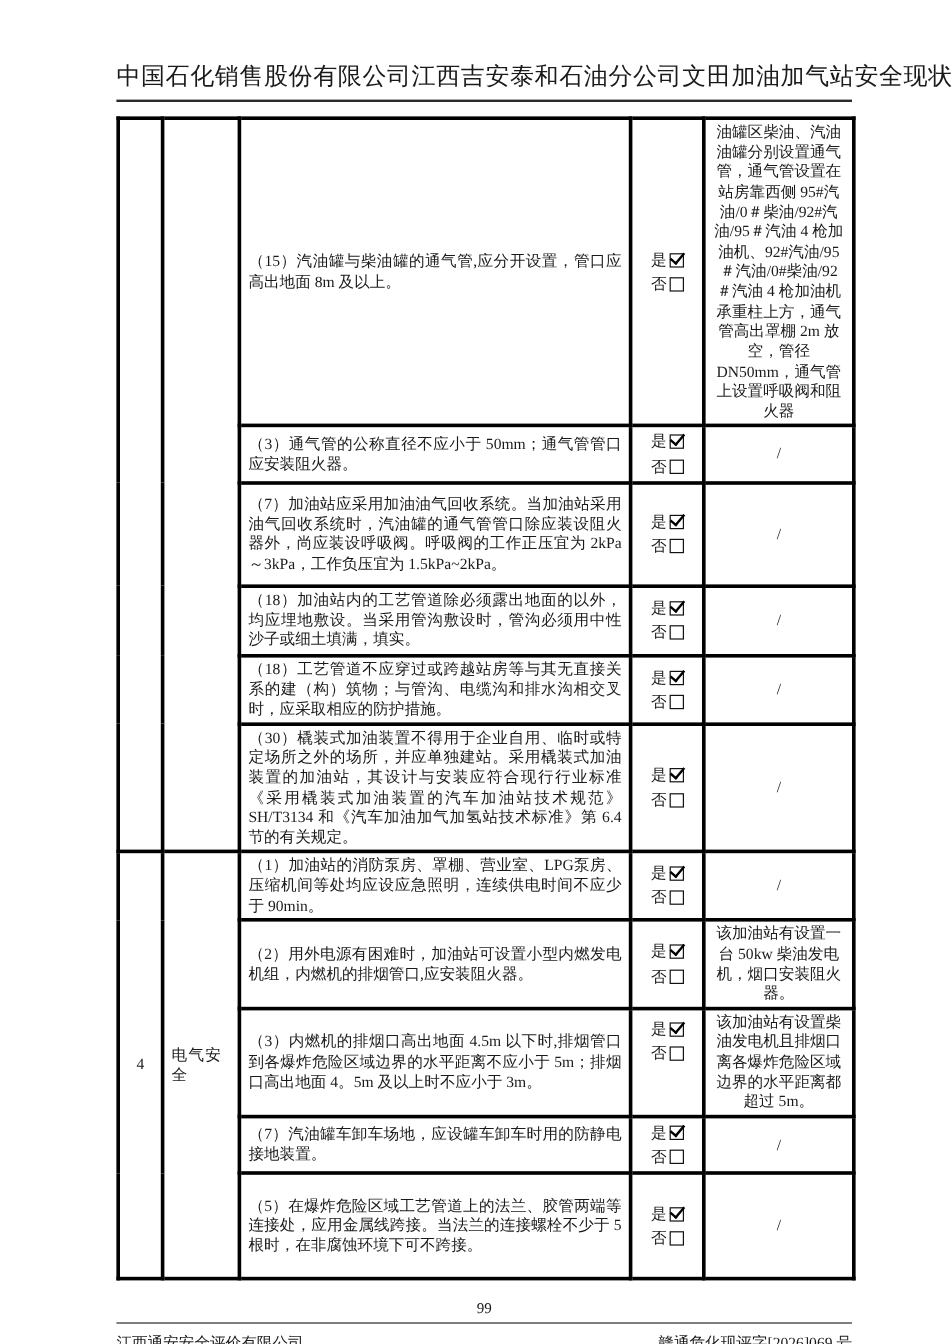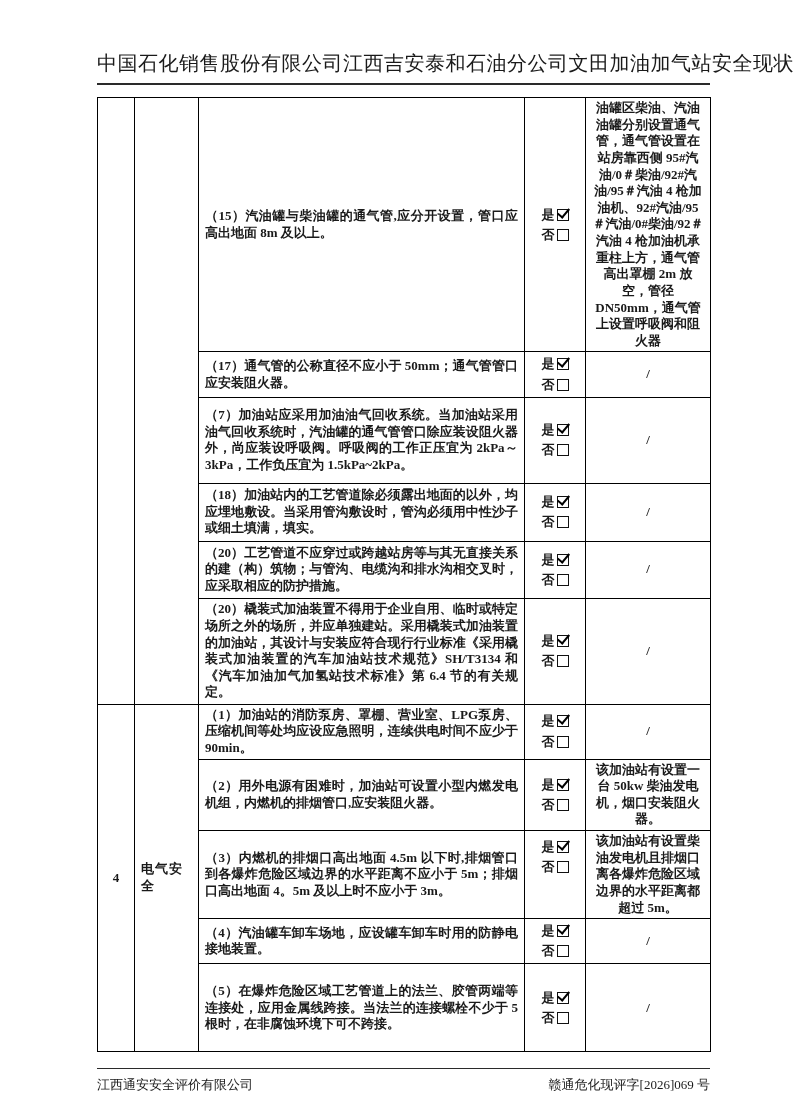--- a/index.html
+++ b/index.html
@@ -28,25 +28,24 @@
     border-bottom:2px solid #2a2a2a;
   }
   table.chk{
     margin-top:12px;
     border-collapse:collapse;
     table-layout:fixed;
     width:613px;
     font-size:13px;
   }
   table.chk td{
-    border:1px solid #000000;
+    border:3px solid #000000;
     padding:2px 6px;
     vertical-align:middle;
     line-height:1.28;
-    font-weight:bold;
   }
   td.c-seq{ text-align:center; padding:2px 1px;}
   td.c-cat{ text-align:left; padding:2px 2px; letter-spacing:1px;}
   td.c-item{ text-align:justify; padding:3px 8px 3px 9px;}
   td.c-ans{ text-align:center; padding:2px 2px;}
   td.c-remark{ text-align:center; padding:3px 5px; line-height:1.38;}
   .ans-line{ white-space:nowrap; line-height:1.55;}
   .cb{
     display:inline-block;
     width:12px;height:12px;
@@ -105,21 +104,21 @@
         <td class="c-cat" rowspan="6"></td>
         <td class="c-item">（15）汽油罐与柴油罐的通气管,应分开设置，管口应高出地面 8m 及以上。</td>
         <td class="c-ans">
           <div class="ans-line"><span>是</span><span class="cb checked"></span></div>
           <div class="ans-line"><span>否</span><span class="cb"></span></div>
         </td>
         <td class="c-remark">油罐区柴油、汽油油罐分别设置通气管，通气管设置在站房靠西侧 95#汽油/0＃柴油/92#汽油/95＃汽油 4 枪加油机、92#汽油/95＃汽油/0#柴油/92＃汽油 4 枪加油机承重柱上方，通气管高出罩棚 2m 放空，管径 DN50mm，通气管上设置呼吸阀和阻火器</td>
       </tr>
 
       <tr style="height:41px">
-        <td class="c-item">（17）通气管的公称直径不应小于 50mm；通气管管口应安装阻火器。</td>
+        <td class="c-item">（3）通气管的公称直径不应小于 50mm；通气管管口应安装阻火器。</td>
         <td class="c-ans">
           <div class="ans-line"><span>是</span><span class="cb checked"></span></div>
           <div class="ans-line"><span>否</span><span class="cb"></span></div>
         </td>
         <td class="c-remark">/</td>
       </tr>
 
       <tr style="height:86px">
         <td class="c-item">（7）加油站应采用加油油气回收系统。当加油站采用油气回收系统时，汽油罐的通气管管口除应装设阻火器外，尚应装设呼吸阀。呼吸阀的工作正压宜为 2kPa～3kPa，工作负压宜为 1.5kPa~2kPa。</td>
         <td class="c-ans">
@@ -132,30 +131,30 @@
       <tr style="height:58px">
         <td class="c-item">（18）加油站内的工艺管道除必须露出地面的以外，均应埋地敷设。当采用管沟敷设时，管沟必须用中性沙子或细土填满，填实。</td>
         <td class="c-ans">
           <div class="ans-line"><span>是</span><span class="cb checked"></span></div>
           <div class="ans-line"><span>否</span><span class="cb"></span></div>
         </td>
         <td class="c-remark">/</td>
       </tr>
 
       <tr style="height:57px">
-        <td class="c-item">（20）工艺管道不应穿过或跨越站房等与其无直接关系的建（构）筑物；与管沟、电缆沟和排水沟相交叉时，应采取相应的防护措施。</td>
+        <td class="c-item">（18）工艺管道不应穿过或跨越站房等与其无直接关系的建（构）筑物；与管沟、电缆沟和排水沟相交叉时，应采取相应的防护措施。</td>
         <td class="c-ans">
           <div class="ans-line"><span>是</span><span class="cb checked"></span></div>
           <div class="ans-line"><span>否</span><span class="cb"></span></div>
         </td>
         <td class="c-remark">/</td>
       </tr>
 
       <tr style="height:106px">
-        <td class="c-item">（20）橇装式加油装置不得用于企业自用、临时或特定场所之外的场所，并应单独建站。采用橇装式加油装置的加油站，其设计与安装应符合现行行业标准《采用橇装式加油装置的汽车加油站技术规范》SH/T3134 和《汽车加油加气加氢站技术标准》第 6.4 节的有关规定。</td>
+        <td class="c-item">（30）橇装式加油装置不得用于企业自用、临时或特定场所之外的场所，并应单独建站。采用橇装式加油装置的加油站，其设计与安装应符合现行行业标准《采用橇装式加油装置的汽车加油站技术规范》SH/T3134 和《汽车加油加气加氢站技术标准》第 6.4 节的有关规定。</td>
         <td class="c-ans">
           <div class="ans-line"><span>是</span><span class="cb checked"></span></div>
           <div class="ans-line"><span>否</span><span class="cb"></span></div>
         </td>
         <td class="c-remark">/</td>
       </tr>
 
       <tr style="height:54px">
         <td class="c-seq" rowspan="5">4</td>
         <td class="c-cat" rowspan="5">电气安全</td>
@@ -179,41 +178,42 @@
       <tr style="height:87px">
         <td class="c-item">（3）内燃机的排烟口高出地面 4.5m 以下时,排烟管口到各爆炸危险区域边界的水平距离不应小于 5m；排烟口高出地面 4。5m 及以上时不应小于 3m。</td>
         <td class="c-ans" style="vertical-align:top;padding-top:6px;">
           <div class="ans-line"><span>是</span><span class="cb checked"></span></div>
           <div class="ans-line"><span>否</span><span class="cb"></span></div>
         </td>
         <td class="c-remark">该加油站有设置柴油发电机且排烟口离各爆炸危险区域边界的水平距离都超过 5m。</td>
       </tr>
 
       <tr style="height:42px">
-        <td class="c-item">（4）汽油罐车卸车场地，应设罐车卸车时用的防静电接地装置。</td>
+        <td class="c-item">（7）汽油罐车卸车场地，应设罐车卸车时用的防静电接地装置。</td>
         <td class="c-ans">
           <div class="ans-line"><span>是</span><span class="cb checked"></span></div>
           <div class="ans-line"><span>否</span><span class="cb"></span></div>
         </td>
         <td class="c-remark">/</td>
       </tr>
 
       <tr style="height:88px">
         <td class="c-item">（5）在爆炸危险区域工艺管道上的法兰、胶管两端等连接处，应用金属线跨接。当法兰的连接螺栓不少于 5 根时，在非腐蚀环境下可不跨接。</td>
         <td class="c-ans">
           <div class="ans-line"><span>是</span><span class="cb checked"></span></div>
           <div class="ans-line"><span>否</span><span class="cb"></span></div>
         </td>
         <td class="c-remark">/</td>
       </tr>
 
     </tbody>
   </table>
 
   <div class="ftr">
+    <div class="ftr-page">99</div>
     <div class="ftr-rule"></div>
     <div class="ftr-row">
       <span>江西通安安全评价有限公司</span>
       <span>赣通危化现评字[2026]069 号</span>
     </div>
   </div>
 
 </div>
 
 </body></html>

